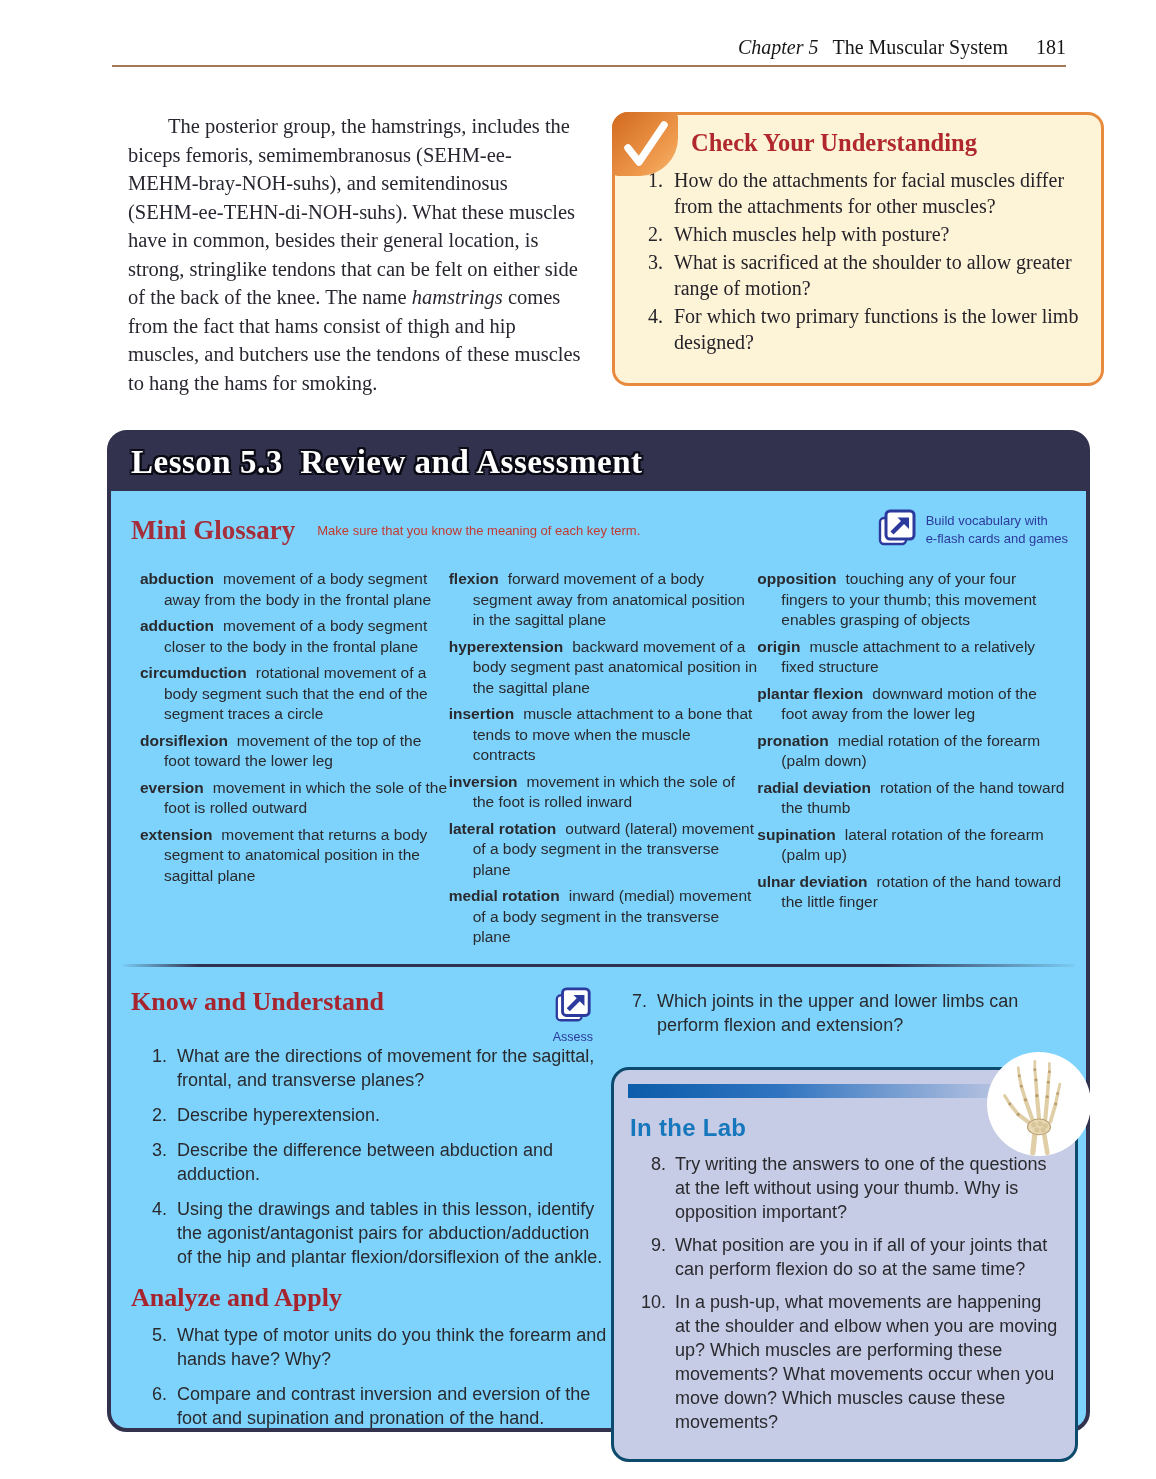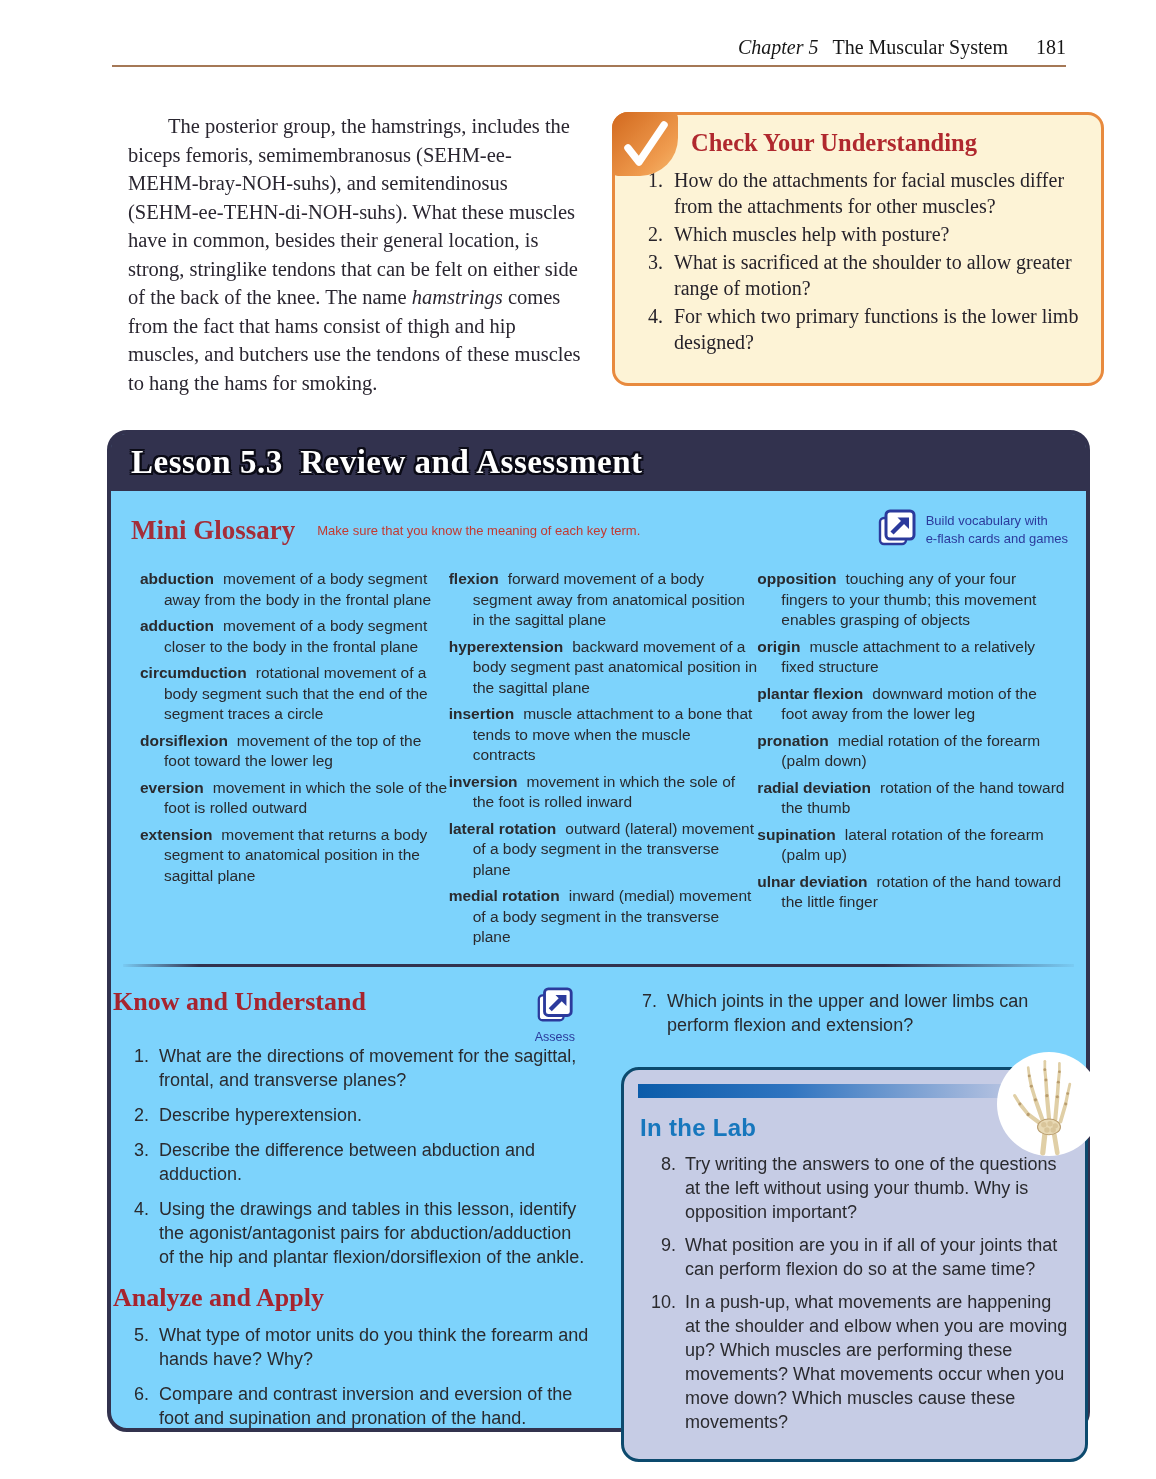--- a/index.html
+++ b/index.html
@@ -57,21 +57,21 @@
     font-family:"Liberation Sans",sans-serif;font-size:15.5px;line-height:20.5px;color:#2a2a2e;}
   .mg-col{flex:1;}
   .g-entry{margin:0 0 6px 0;padding-left:24px;text-indent:-24px;}
   .g-term{font-weight:bold;}
   .g-def{margin-left:9px;}
 
   .divider{margin:10px 12px 0 12px;height:3px;
     background:linear-gradient(to right,rgba(50,50,78,.05),#32324e 8%,#32324e 80%,rgba(50,50,78,.05));}
 
   
-  .lower{display:flex;padding:14px 16px 0 20px;gap:30px;position:relative;justify-content:center;}
+  .lower{display:flex;padding:14px 16px 0 20px;gap:2px;position:relative;}
   .lower-left{width:478px;flex:none;font-family:"Liberation Sans",sans-serif;}
   .lower-right{flex:1;font-family:"Liberation Sans",sans-serif;position:relative;}
   .sec-head{display:flex;align-items:flex-start;}
   .sec-title{font-family:"Liberation Serif",serif;font-size:26px;font-weight:bold;color:#a6242e;
     margin:6px 0 10px 0;flex:1;}
   .assess{display:flex;flex-direction:column;align-items:center;margin:4px 16px 0 0;cursor:pointer;}
   .assess-label{font-family:"Liberation Sans",sans-serif;font-size:12.5px;color:#2b3a9c;margin-top:1px;}
   .qlist{font-size:18px;line-height:24px;color:#2a2a2e;}
   .qlist .qrow{margin-bottom:11px;}
   .qlist .qnum{width:36px;padding-right:10px;}

